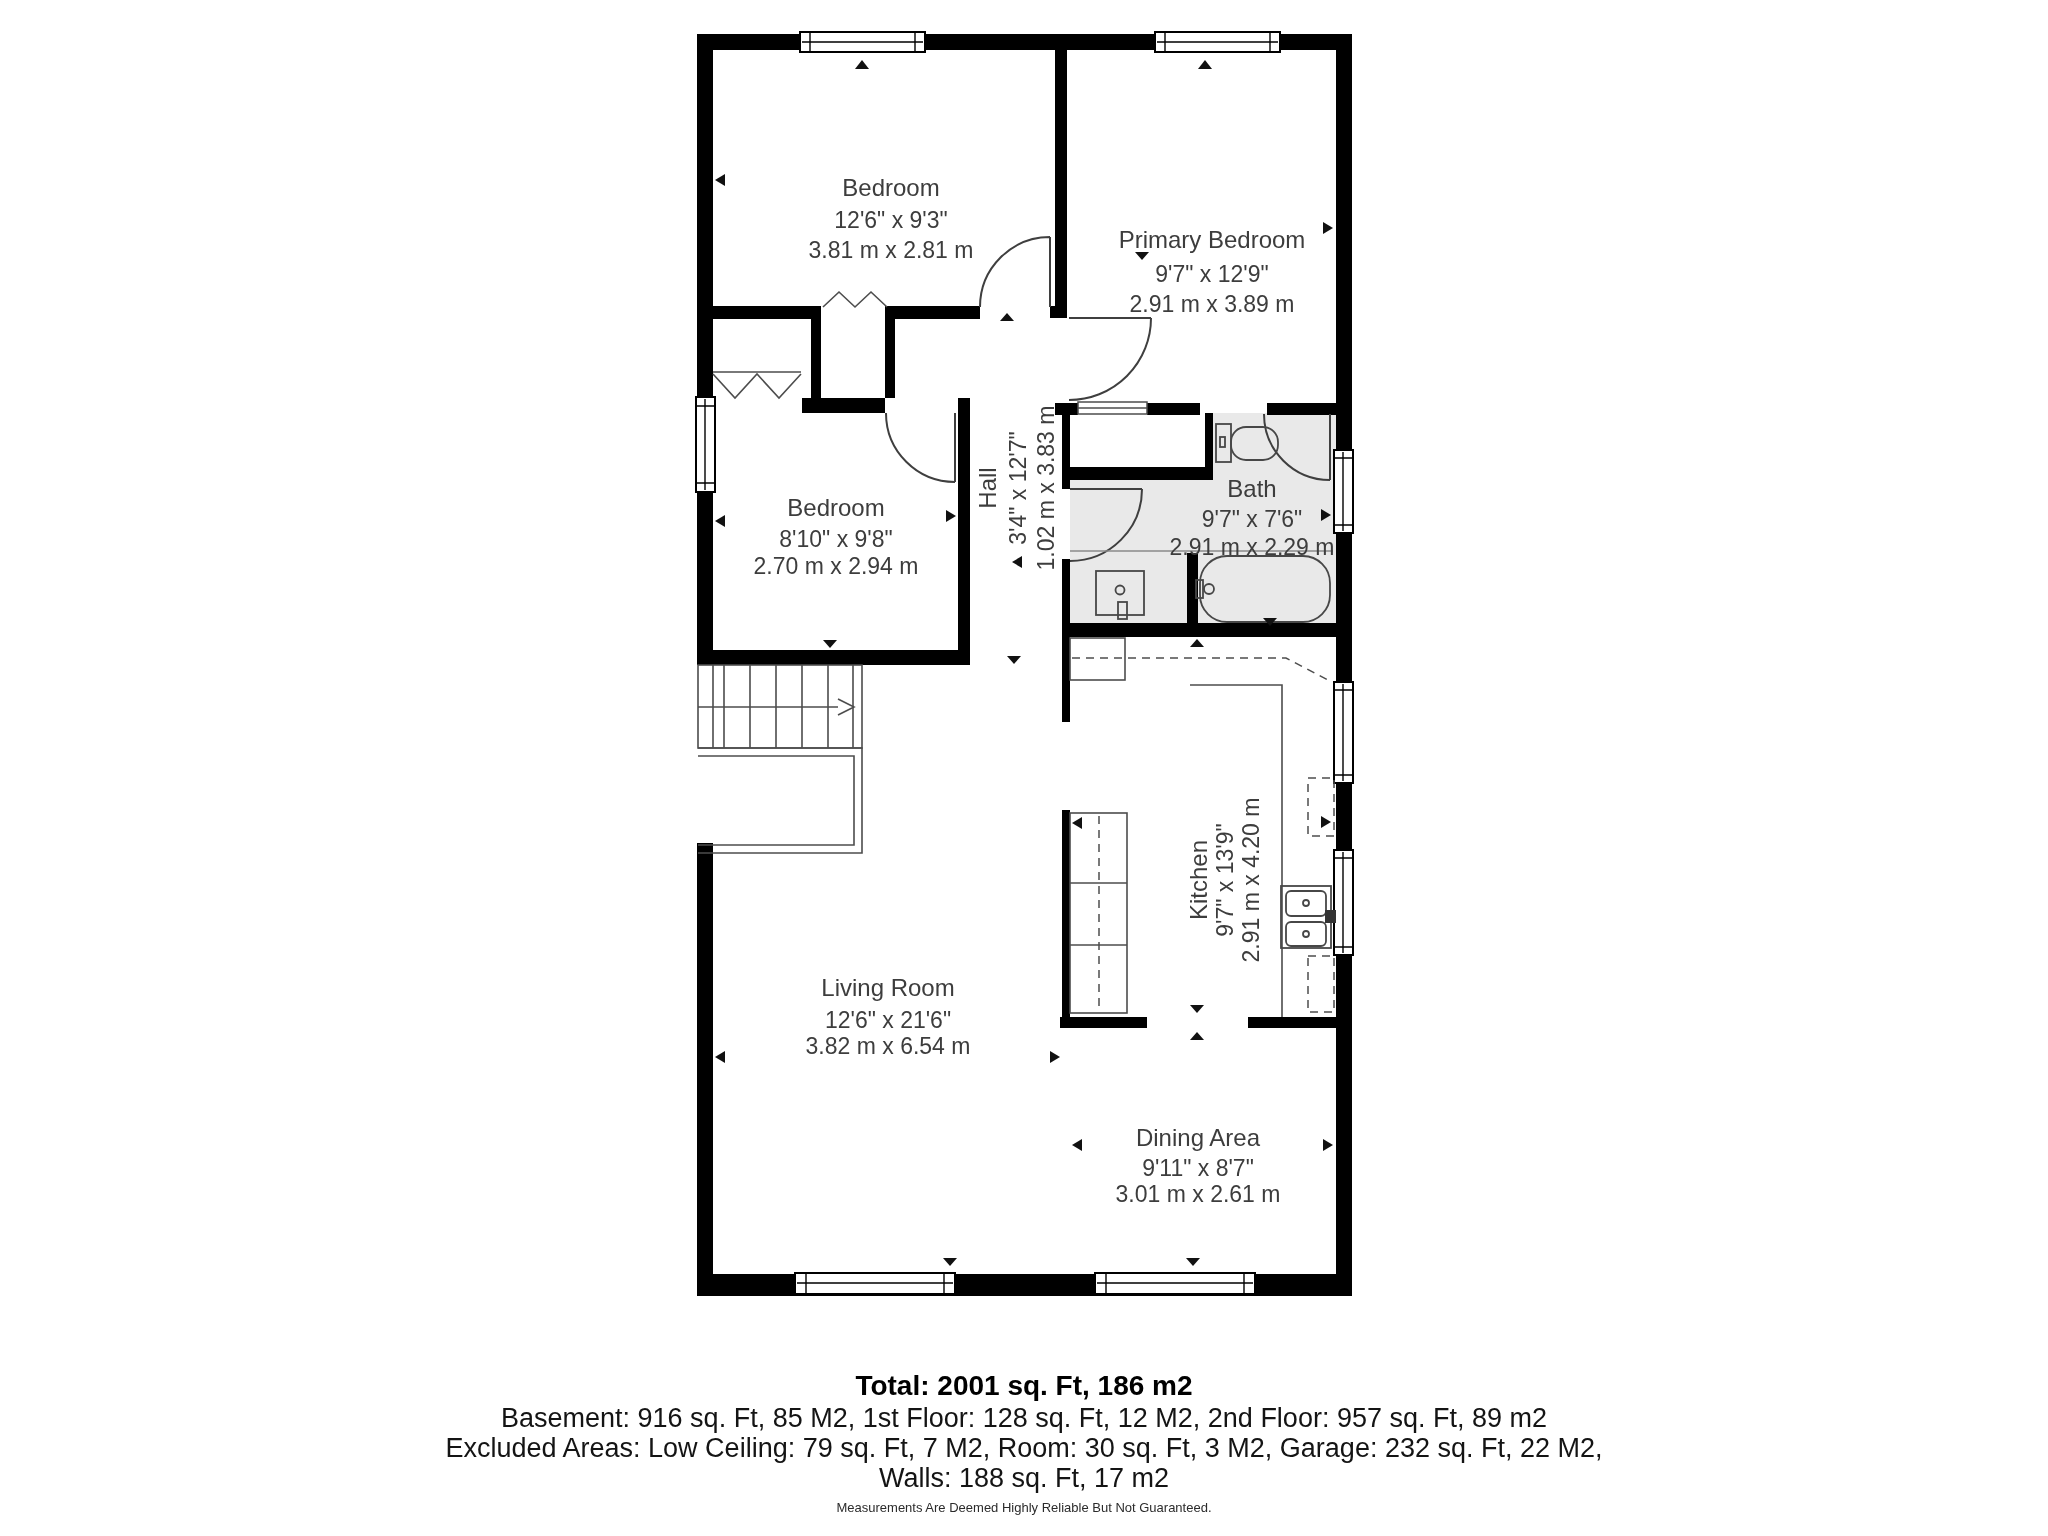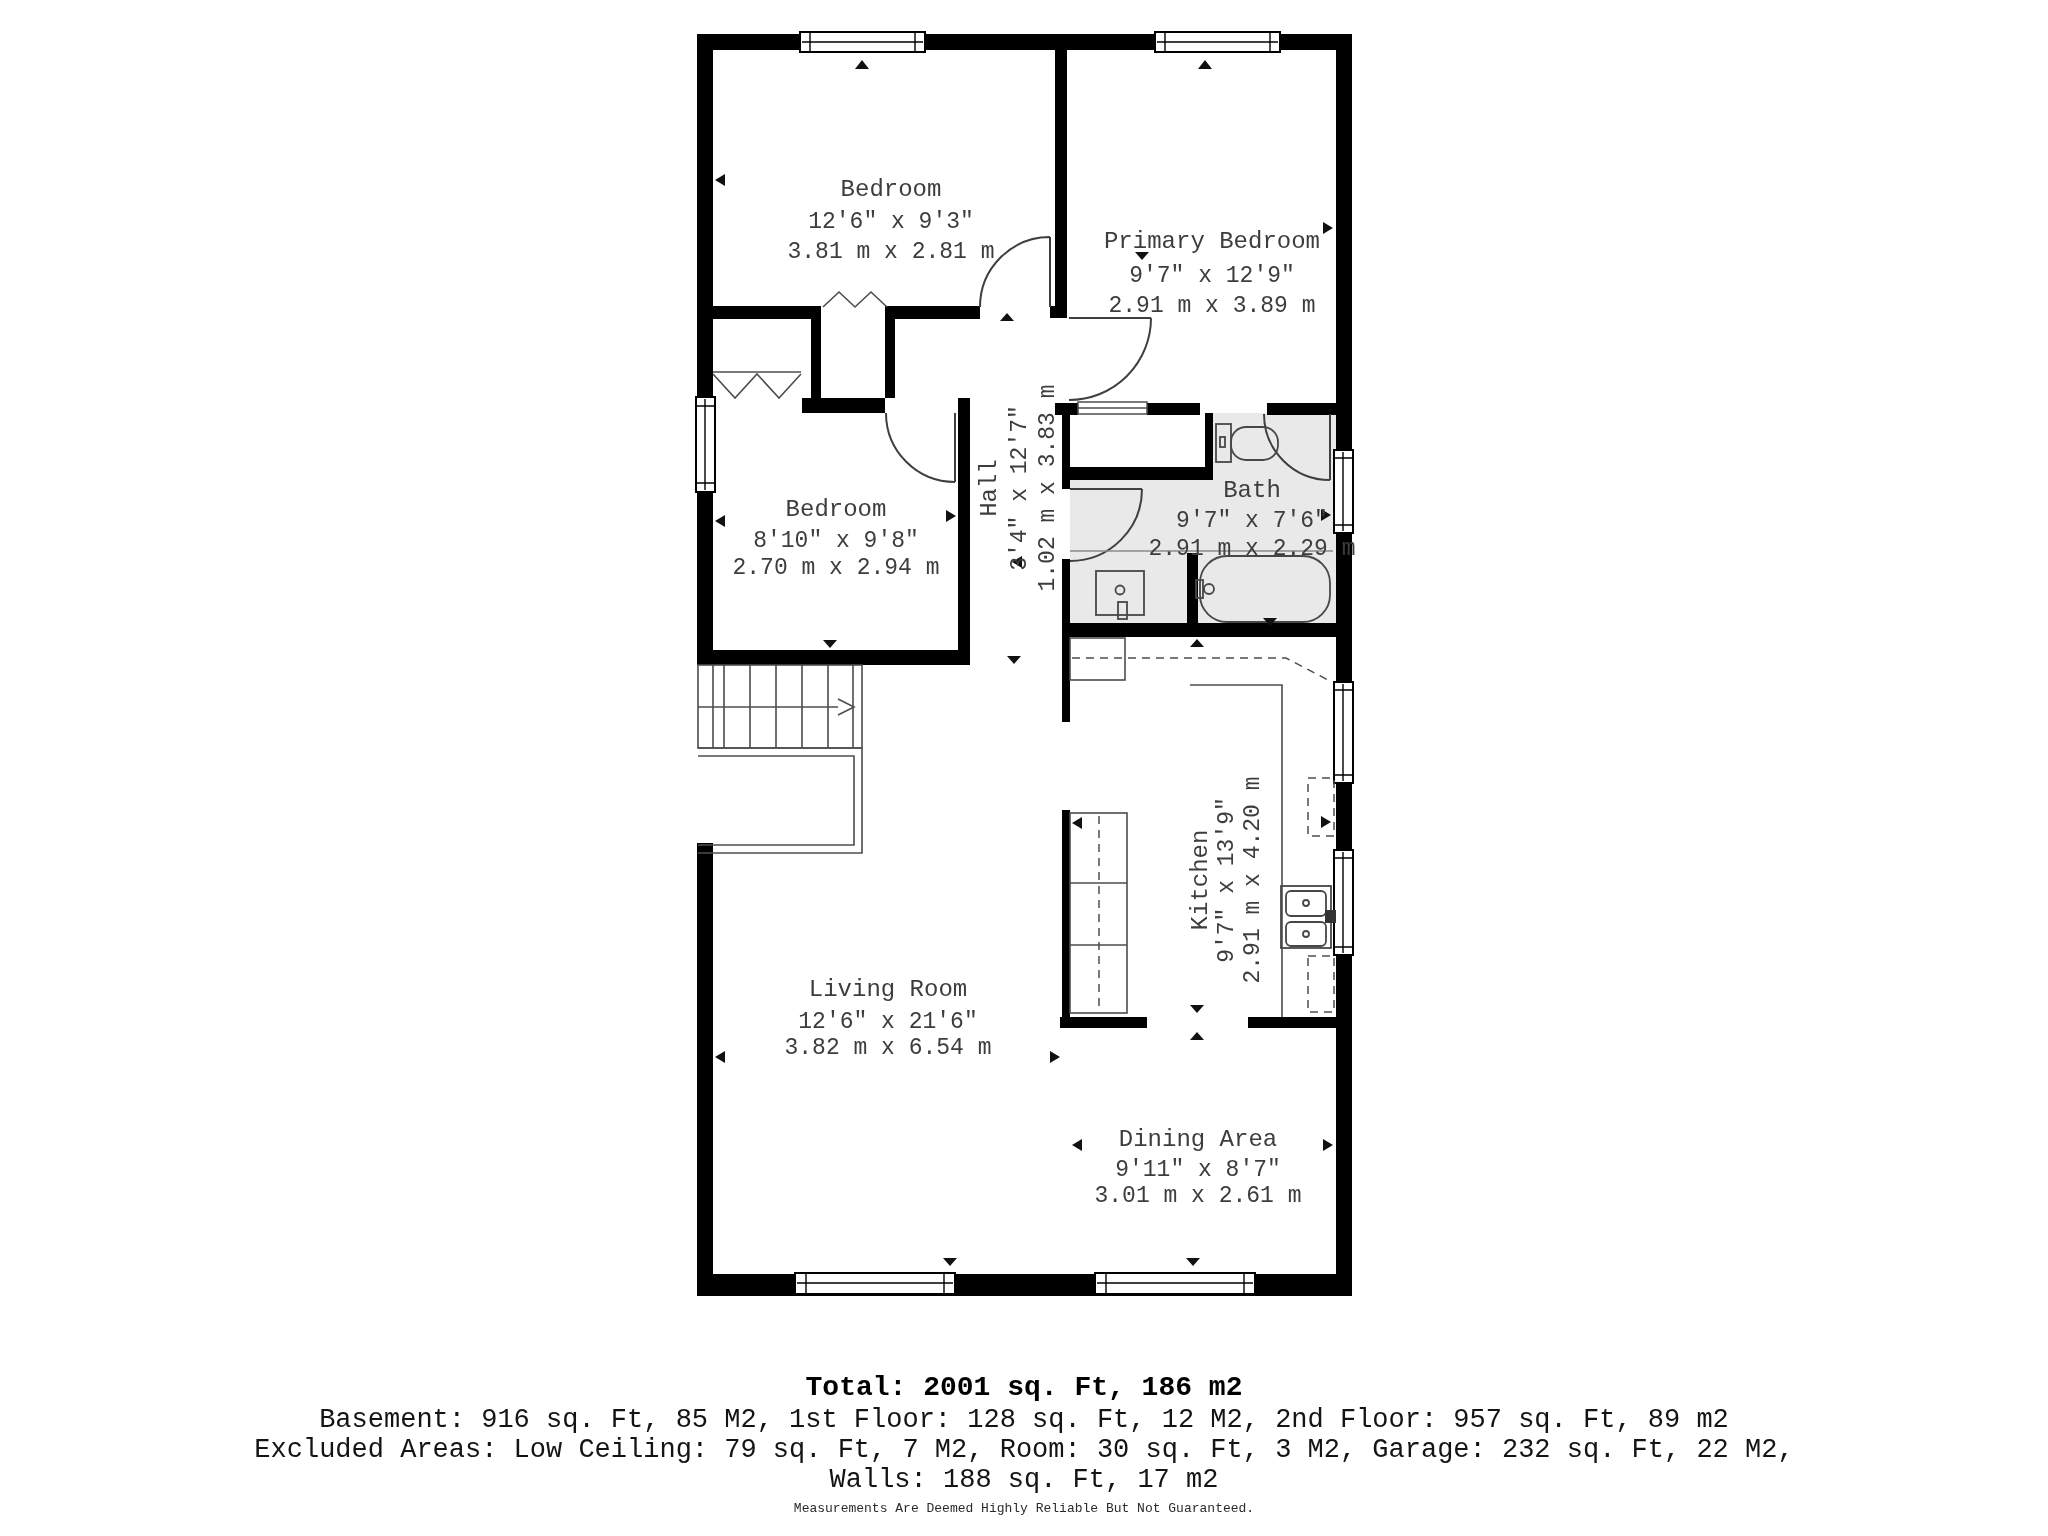--- a/index.html
+++ b/index.html
@@ -1,17 +1,17 @@
 <!DOCTYPE html>
 <html><head>
 <meta charset="utf-8">
 <style>
   html,body{margin:0;padding:0;background:#fff;}
   .canvas{position:relative;width:2048px;height:1536px;background:#ffffff;overflow:hidden;
-          font-family:Liberation Mono, monospace;border-radius:10px;}
+          font-family:Liberation Sans, sans-serif;border-radius:10px;}
   svg{position:absolute;left:0;top:0;}
   .wall{fill:#000000;stroke:none;}
   .win{fill:#ffffff;stroke:#000000;stroke-width:2;}
   .winline{stroke:#000000;stroke-width:1.4;fill:none;}
   .thin{stroke:#4d4d4d;stroke-width:1.6;fill:none;}
   .door{stroke:#3f3f3f;stroke-width:2;fill:none;}
   .fix{stroke:#474747;stroke-width:1.8;fill:none;}
   .dash{stroke:#4d4d4d;stroke-width:1.5;fill:none;stroke-dasharray:8 6;}
   .mark{fill:#111111;stroke:none;}
   .lbl{fill:#3d3d3d;font-size:23px;text-anchor:middle;}

